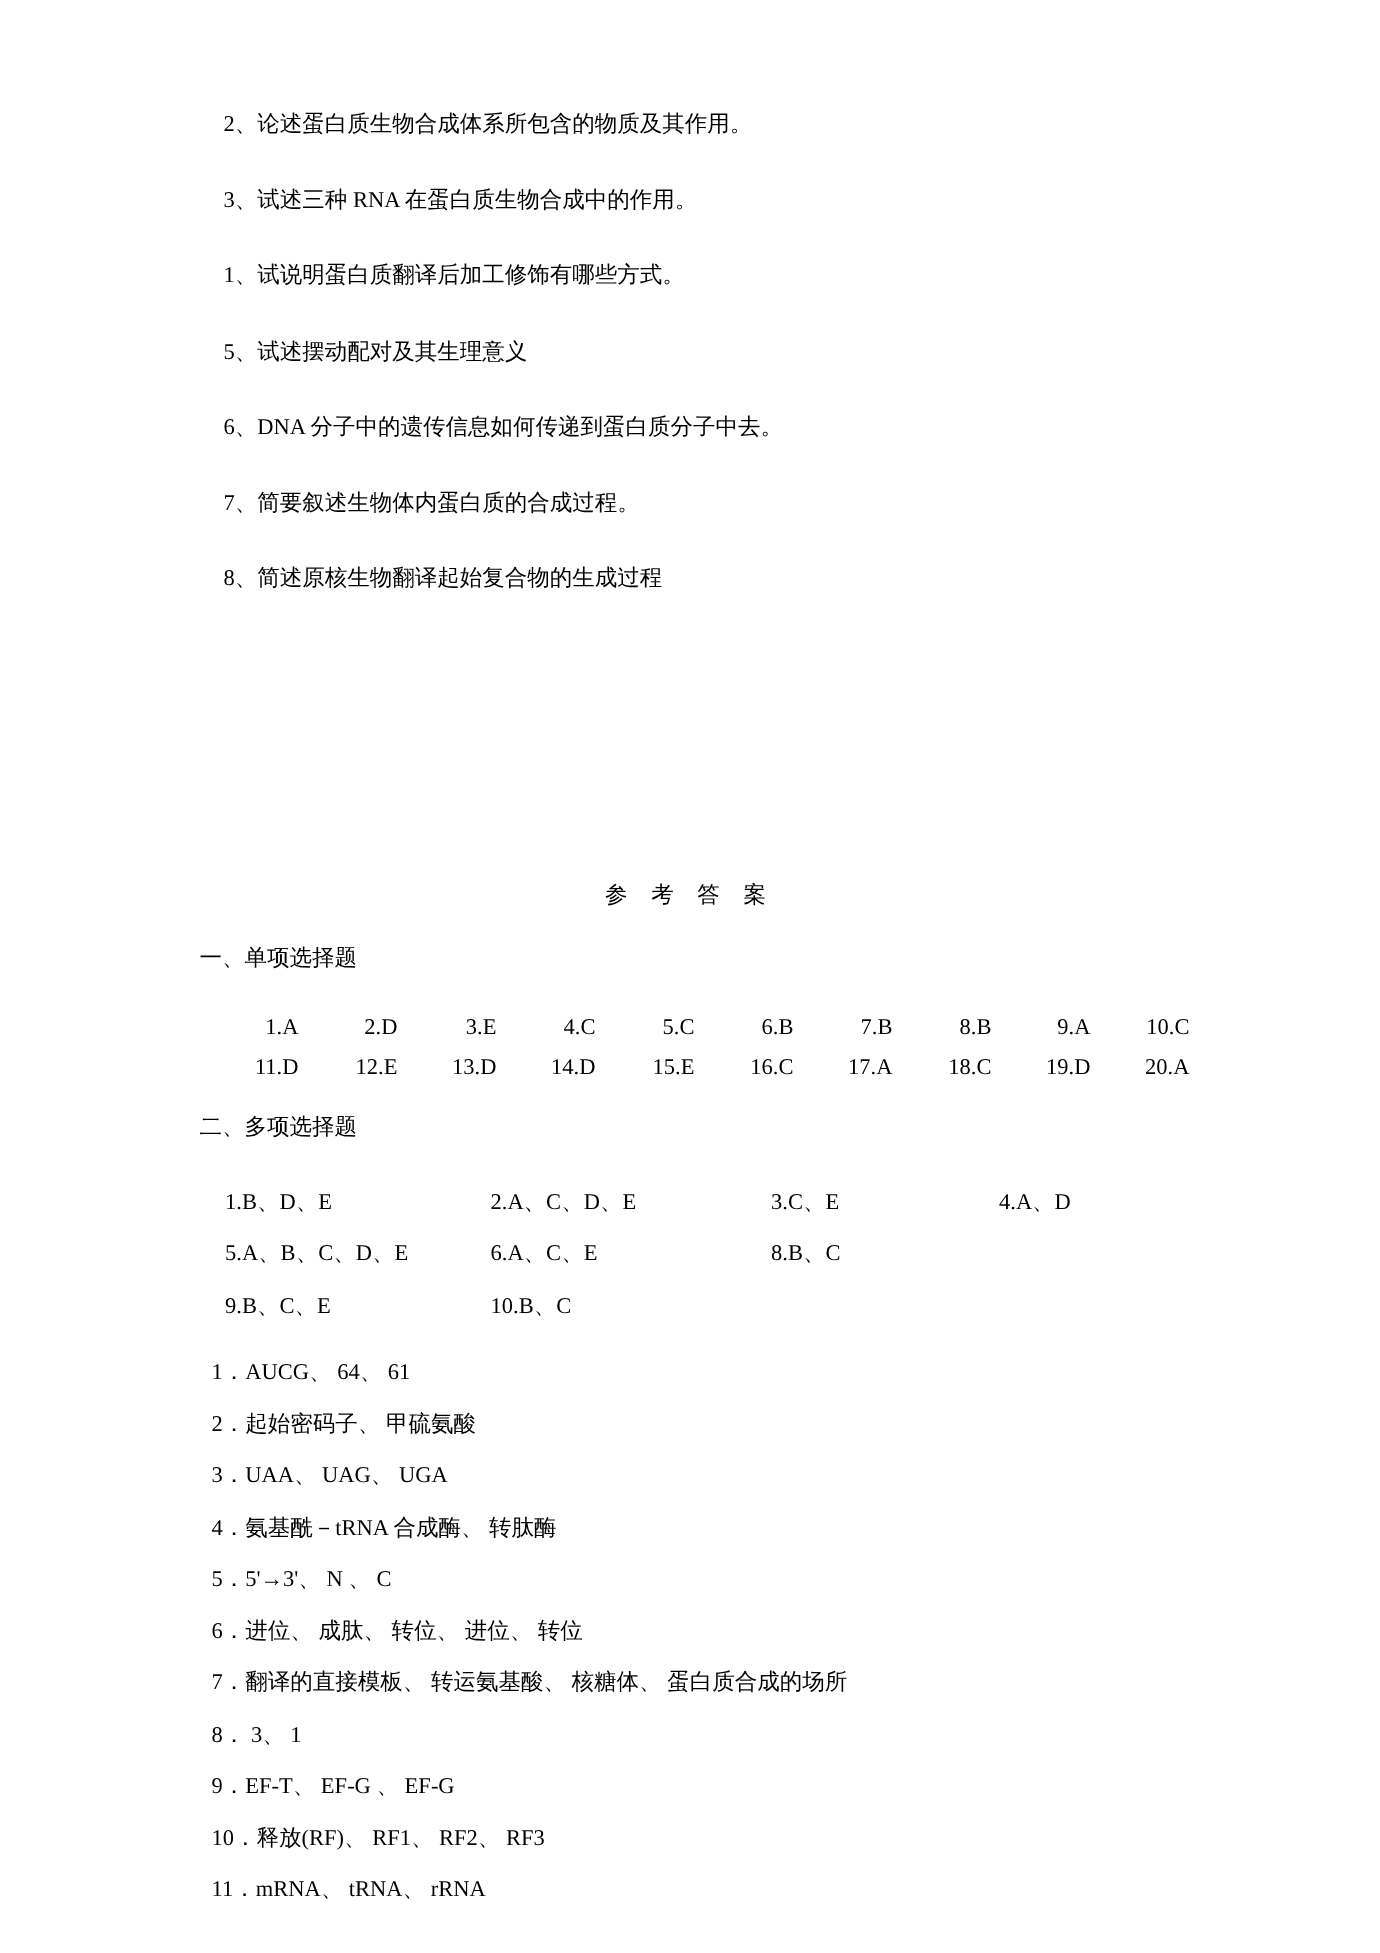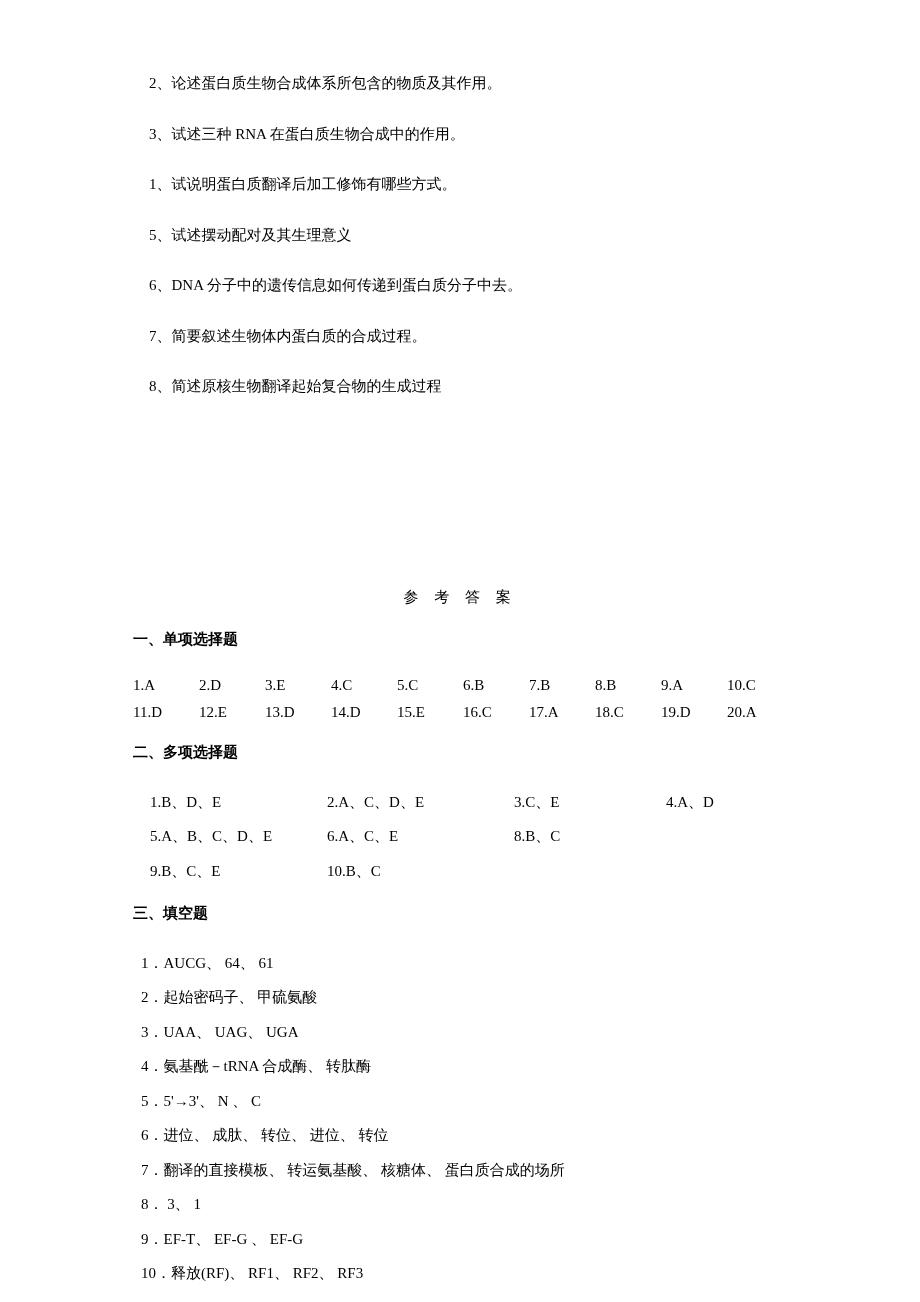--- a/index.html
+++ b/index.html
@@ -21,31 +21,32 @@
     .spacer-large {
       height: 160px;
     }
     .answer-title {
       text-align: center;
       font-weight: normal;
       letter-spacing: 6px;
       margin: 0 0 3px 0;
     }
     .section-header {
-      font-weight: bold;
+      font-weight: normal;
       margin-top: 8px;
     }
     .single-answers {
       line-height: 1.85;
       margin-top: 3px;
       margin-bottom: 8px;
     }
     .single-row {
       display: flex;
       white-space: nowrap;
+      text-align: right;
     }
     .single-cell {
       width: 66px;
       flex-shrink: 0;
     }
     .multi-answers {
       margin-top: 10px;
       margin-bottom: 6px;
     }
     .multi-row {
@@ -136,21 +137,20 @@
       <span class="multi-cell mc4">8.B、C</span>
     </div>
     <div class="multi-row">
       <span class="multi-cell mc1">9.B、C、E</span>
       <span class="multi-cell mc2">10.B、C</span>
       <span class="multi-cell mc3"></span>
       <span class="multi-cell mc4"></span>
     </div>
   </div>
 
-  <p class="section-header">三、填空题</p>
 
   <div class="fill-answers">
     <p class="fill-item">1．AUCG、 64、 61</p>
     <p class="fill-item">2．起始密码子、 甲硫氨酸</p>
     <p class="fill-item">3．UAA、 UAG、 UGA</p>
     <p class="fill-item">4．氨基酰－tRNA 合成酶、 转肽酶</p>
     <p class="fill-item">5．5'→3'、   N 、 C</p>
     <p class="fill-item">6．进位、 成肽、 转位、  进位、 转位</p>
     <p class="fill-item">7．翻译的直接模板、 转运氨基酸、 核糖体、 蛋白质合成的场所</p>
     <p class="fill-item">8． 3、 1</p>

